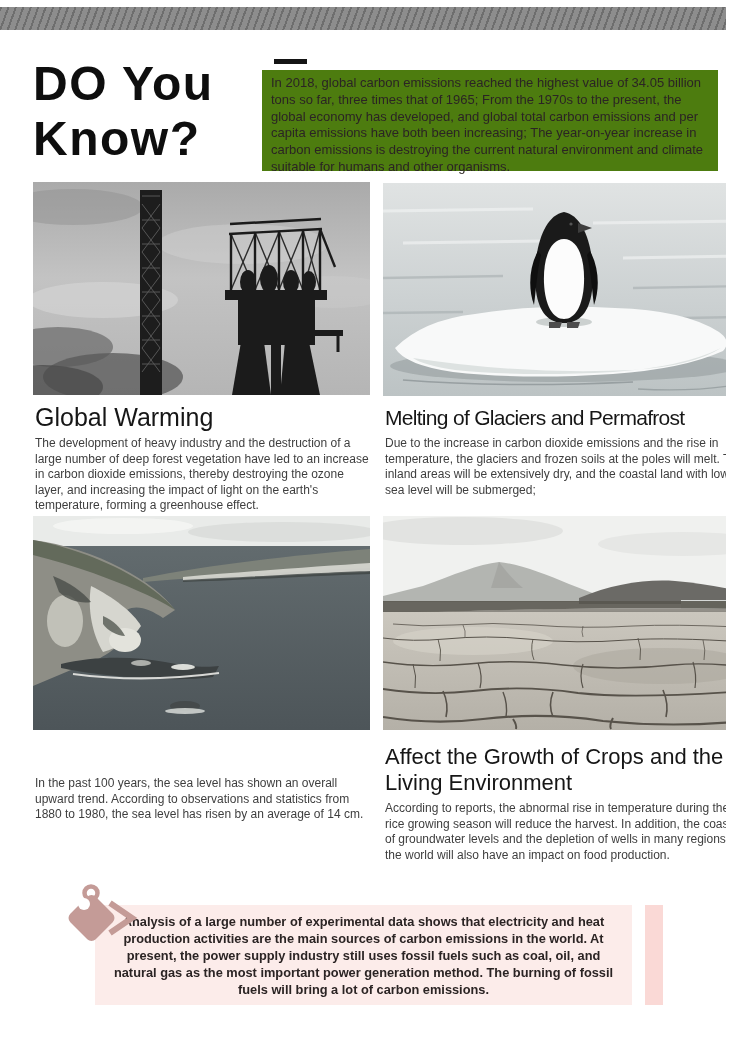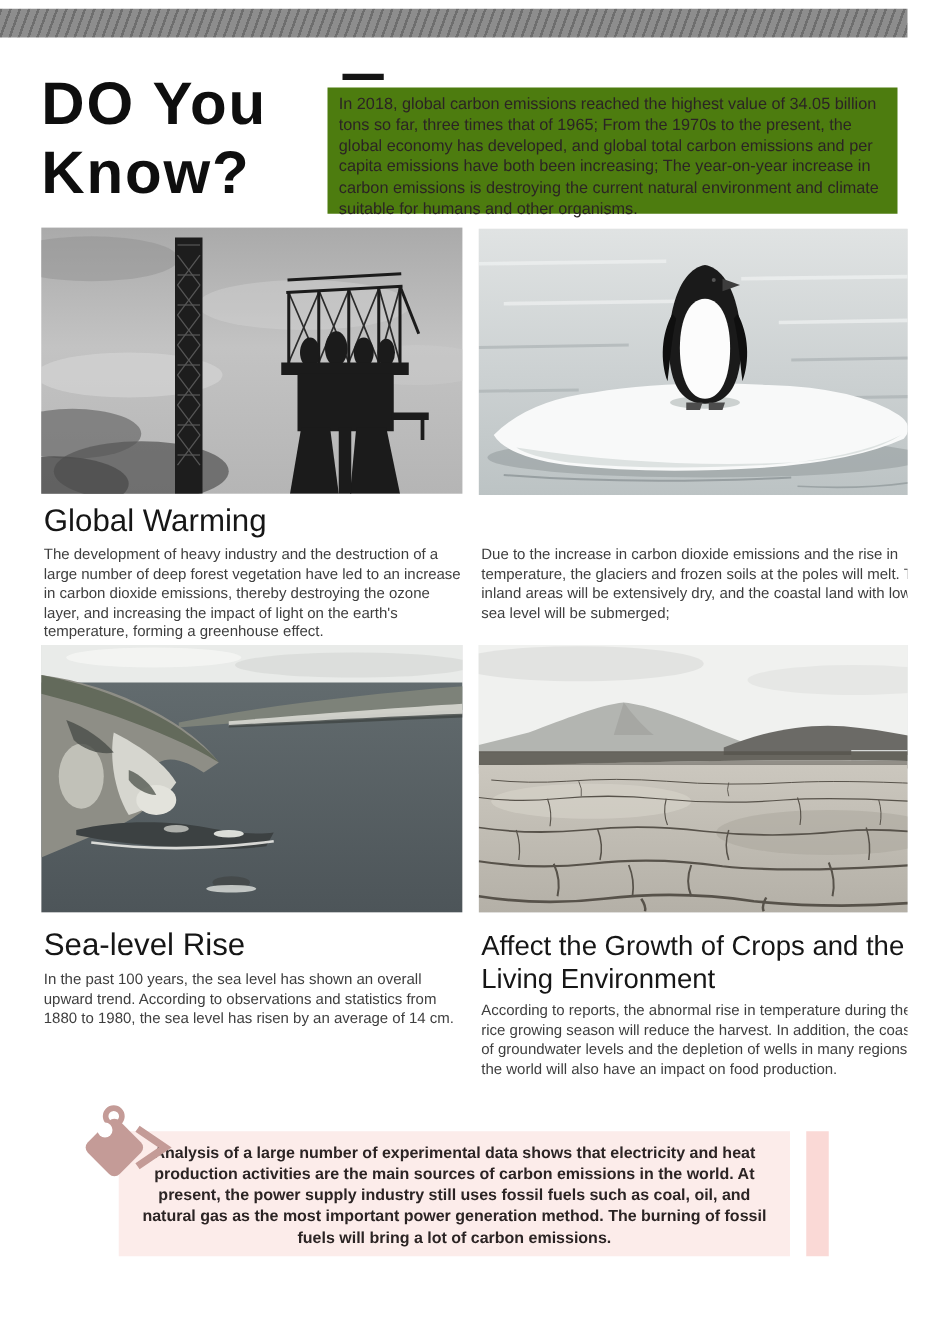--- a/index.html
+++ b/index.html
@@ -251,21 +251,21 @@
           <path stroke-width="1.4" d="M120,176 q5,12 3,25"></path>
         <path stroke-width="2" d="M130,203 q4,6 3,10"></path>
           <path stroke-width="2" d="M230,202 q-4,7 -2,11"></path>
         <path stroke-width="0.7" d="M80,109 q3,6 2,12"></path>
           <path stroke-width="0.7" d="M200,110 q-2,6 0,11"></path>
       </g>
     </svg>
   </div>
 
   <div class="abs sec-heading h-tl">Global Warming</div>
-  <div class="abs sec-heading h-bl">Sea-level Rise</div>
+  <div class="abs sec-heading h-tr">Melting of Glaciers and Permafrost</div>
   <div class="abs sec-body b-tl">The development of heavy industry and the destruction of a large number of deep forest vegetation have led to an increase in carbon dioxide emissions, thereby destroying the ozone layer, and increasing the impact of light on the earth's temperature, forming a greenhouse effect.</div>
 
   <div class="abs sec-heading h-br">Affect the Growth of Crops and the Living Environment</div>
   <div class="abs sec-body b-tr">Due to the increase in carbon dioxide emissions and the rise in temperature, the glaciers and frozen soils at the poles will melt. The inland areas will be extensively dry, and the coastal land with low sea level will be submerged;</div>
   <div class="abs sec-body b-bl">In the past 100 years, the sea level has shown an overall upward trend. According to observations and statistics from 1880 to 1980, the sea level has risen by an average of 14 cm.</div>
   <div class="abs sec-body b-br">According to reports, the abnormal rise in temperature during the rice growing season will reduce the harvest. In addition, the coastal of groundwater levels and the depletion of wells in many regions of the world will also have an impact on food production.</div>
 
   <div class="abs banner-box">Analysis of a large number of experimental data shows that electricity and heat production activities are the main sources of carbon emissions in the world. At present, the power supply industry still uses fossil fuels such as coal, oil, and natural gas as the most important power generation method. The burning of fossil fuels will bring a lot of carbon emissions.</div>
   <div class="abs banner-strip"></div>
 

